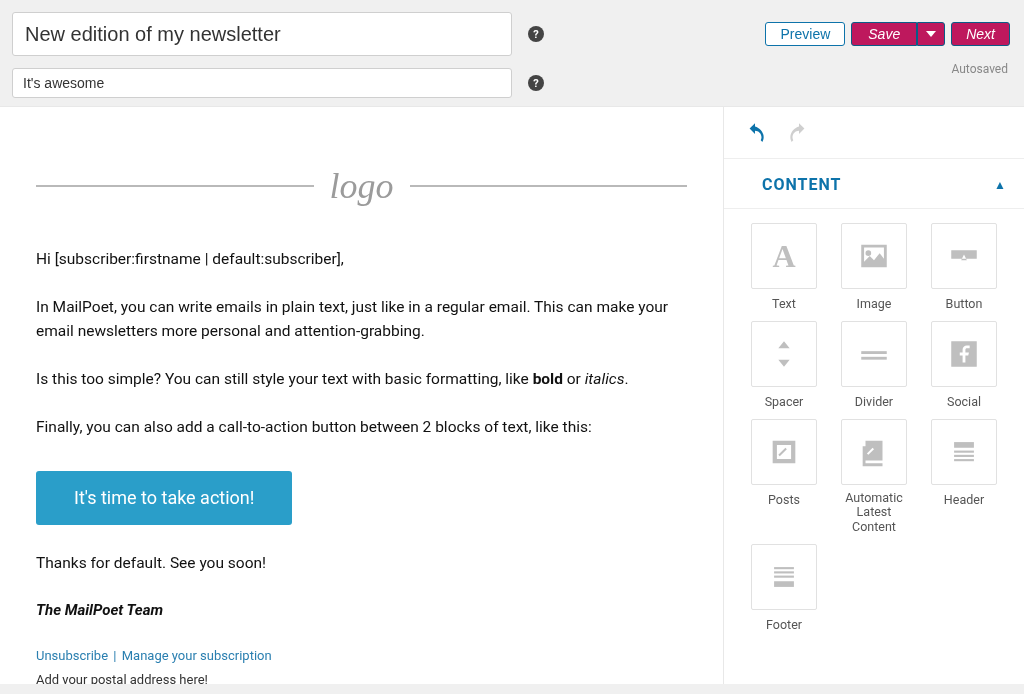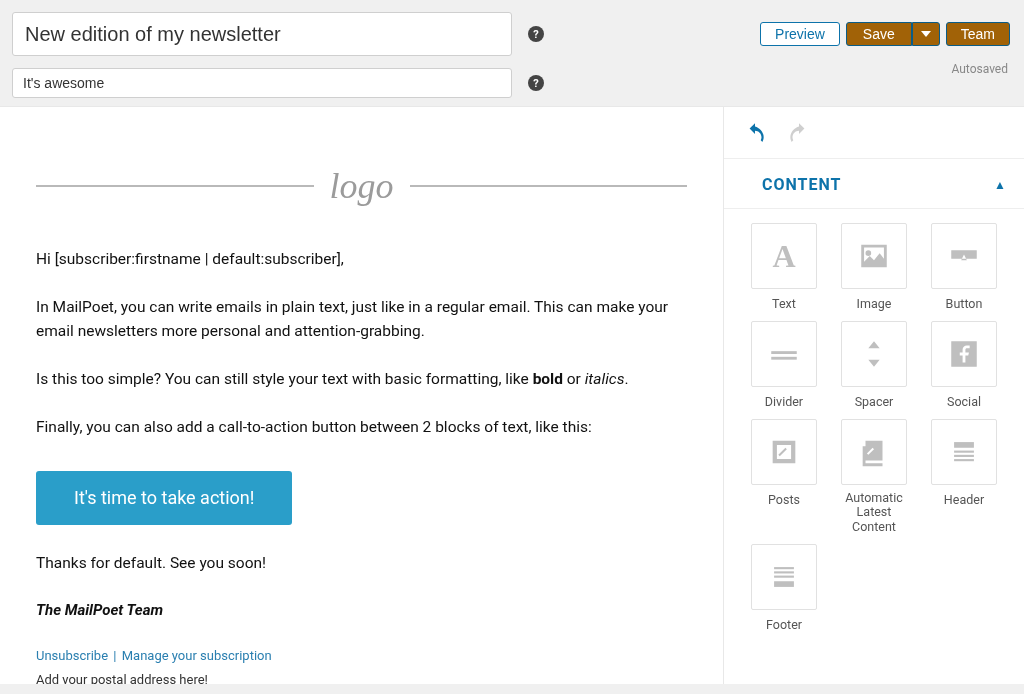--- a/index.html
+++ b/index.html
@@ -71,23 +71,24 @@
       border-radius: 3px;
       cursor: pointer;
       border: 1px solid transparent;
     }
     .btn.outline {
       background: #fff;
       border-color: #0d73aa;
       color: #0d73aa;
     }
     .btn.primary {
-      background: #a16207;
+      background: #be185d;
       border-color: #0a5c87;
       color: #fff;
+      font-style: italic;
     }
     .btn-group { display: inline-flex; }
     .btn-group .btn.primary:first-child { border-radius: 3px 0 0 3px; padding: 0 16px; }
     .btn-group .btn.caret { border-left: 1px solid #0a5c87; border-radius: 0 3px 3px 0; padding: 0 8px; }
     .caret-down {
       width: 0; height: 0;
       border-left: 5px solid transparent;
       border-right: 5px solid transparent;
       border-top: 6px solid #fff;
     }
@@ -230,21 +231,21 @@
       <span class="help-dot">?</span>
     </div>
     <div class="top-actions">
       <button class="btn outline">Preview</button>
       <div class="btn-group">
         <button class="btn primary">Save</button>
         <button class="btn primary caret">
           <span class="caret-down"></span>
         </button>
       </div>
-      <button class="btn primary">Team</button>
+      <button class="btn primary">Next</button>
     </div>
   </div>
   <div style="display:flex">
     <div class="field-wrap">
       <input class="subject-input small" type="text" value="It's awesome" style="">
       <span class="help-dot small">?</span>
     </div>
     <div style="flex:1"></div>
     <div class="autosaved">Autosaved</div>
   </div>
@@ -323,34 +324,34 @@
           <svg viewBox="0 0 24 24">
               <path d="M3 8h18v6H3V8zm9 3l-2 4h4l-2-4z"></path>
             </svg>
         </div>
         <label>Button</label>
       </div>
 
       <div class="block">
         <div class="thumb">
           <svg viewBox="0 0 24 24">
+              <path d="M12 3l4 5H8l4-5zm0 18l-4-5h8l-4 5z"></path>
+            </svg>
+        </div>
+        <label>Spacer</label>
+      </div>
+
+      <div class="block">
+        <div class="thumb">
+          <svg viewBox="0 0 24 24">
               <rect x="3" y="10" width="18" height="2"></rect>
               <rect x="3" y="14" width="18" height="2"></rect>
             </svg>
         </div>
         <label>Divider</label>
-      </div>
-
-      <div class="block">
-        <div class="thumb">
-          <svg viewBox="0 0 24 24">
-              <path d="M12 3l4 5H8l4-5zm0 18l-4-5h8l-4 5z"></path>
-            </svg>
-        </div>
-        <label>Spacer</label>
       </div>
 
       <div class="block">
         <div class="thumb">
           <svg viewBox="0 0 24 24">
               <path d="M3 3h18v18H3V3zm11 5h2V6h-2c-1.7 0-3 1.3-3 3v2H9v2h2v5h2v-5h2l.5-2H13V9c0-.6.4-1 1-1z"></path>
             </svg>
         </div>
         <label>Social</label>
       </div>

